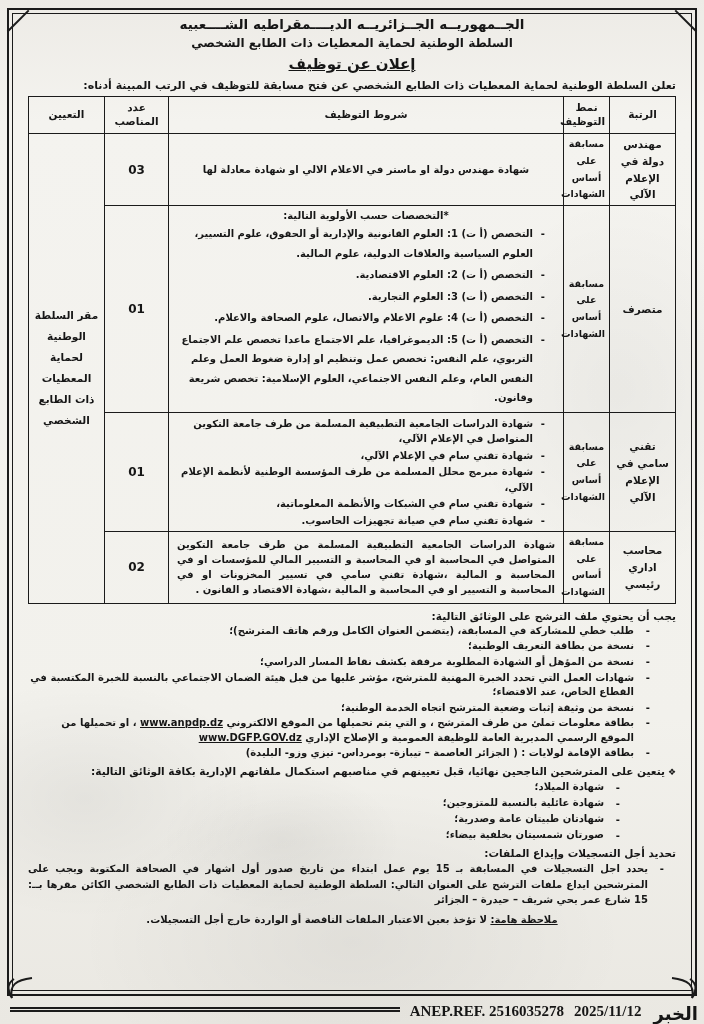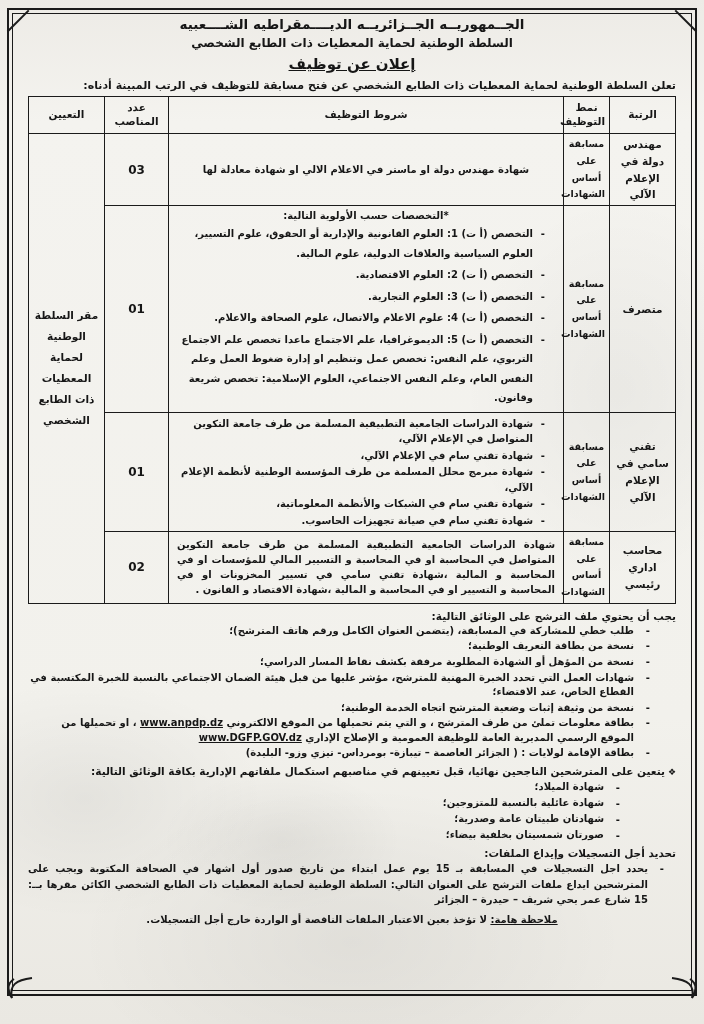--- a/index.html
+++ b/index.html
@@ -202,14 +202,20 @@
       <li>صورتان شمسيتان بخلفية بيضاء؛</li>
     </ul>
 
     <div class="deadline-title">تحديد أجل التسجيلات وإيداع الملفات:</div>
     <div class="deadline-body">يحدد اجل التسجيلات في المسابقة بـ 15 يوم عمل ابتداء من تاريخ صدور أول اشهار في الصحافة المكتوبة ويجب على المترشحين ايداع ملفات الترشح على العنوان التالي: السلطة الوطنية لحماية المعطيات ذات الطابع الشخصي الكائن مقرها بــ: 15 شارع عمر يحي شريف – حيدرة – الجزائر</div>
 
     <div class="note"><span class="note-label">ملاحظة هامة:</span><span> لا تؤخذ بعين الاعتبار الملفات الناقصة أو الواردة خارج أجل التسجيلات.</span></div>
 
   </div>
 
+  <div class="footer">
+    <div class="footer-rule"></div>
+    <span class="anep">ANEP.REF. 2516035278</span>
+    <span class="pubdate">2025/11/12</span>
+    <span class="newspaper">الخبر</span>
+  </div>
 
 </div>
 
 </body></html>

